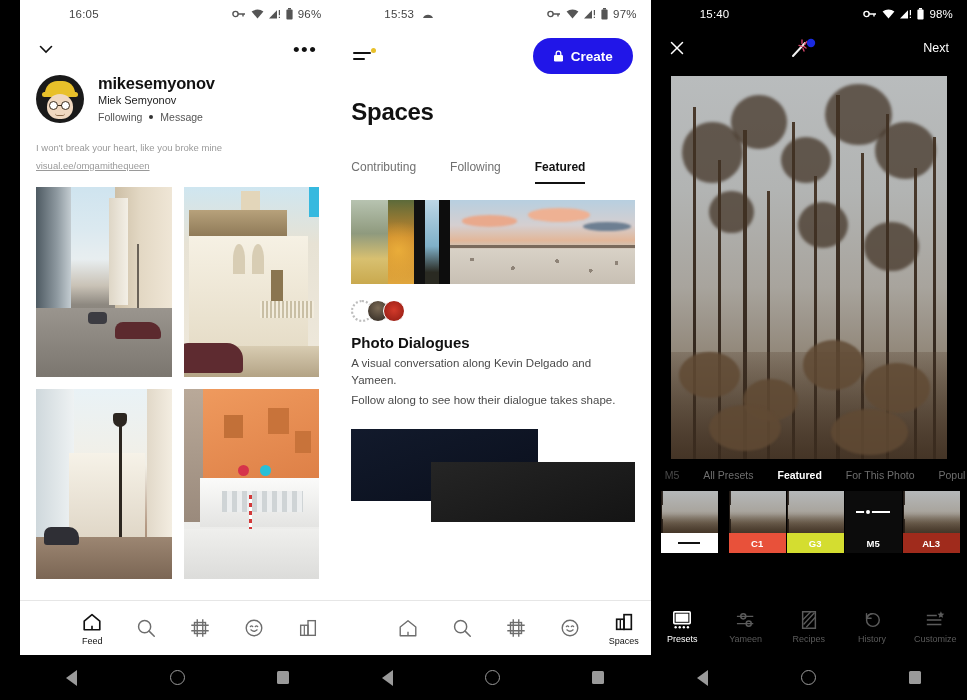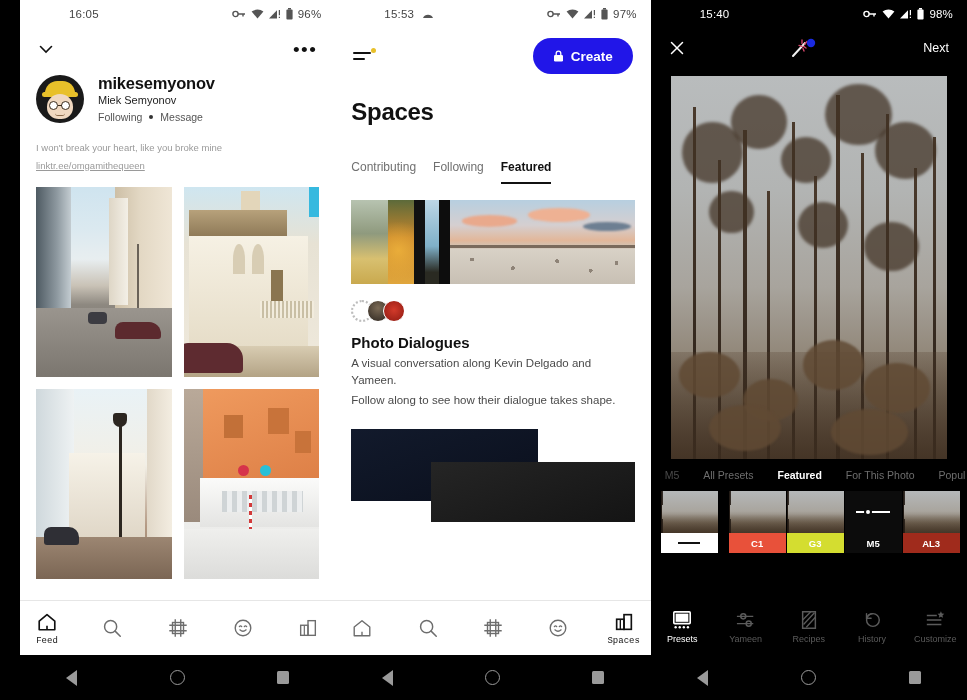--- a/index.html
+++ b/index.html
@@ -142,21 +142,21 @@
      border-radius:50%;background:#28c0d8;}
   .ph-bldg2 .pole{position:absolute;left:48%;top:56%;width:3px;height:18%;
      background:repeating-linear-gradient(180deg,#d23a3a 0 4px,#fff 4px 8px);}
   .ph-bldg2 .ground{position:absolute;left:0;bottom:0;width:100%;height:26%;
      background:linear-gradient(180deg,#efefed,#dcdcda);}
 
   
   .botnav-light {
     position: absolute; left: 0; bottom: 45px; width: 100%; height: 55px;
     background: #fff; border-top: 1px solid #e6e6e6;
-    display: flex; align-items: center; justify-content: space-between; font-family: Liberation Mono, monospace;
+    display: flex; align-items: center; justify-content: flex-end;
   }
   .botnav-item { display: flex; flex-direction: column; align-items: center; gap: 3px; width: 54px; }
   .botnav-item .lbl { font-size: 9px; color: #111; }
   .nav-ico { width: 22px; height: 22px; }
 
   
   .p2-topbar { height: 56px; display: flex; align-items: center;
                justify-content: space-between; padding: 0 18px; }
   .hamburger { position: relative; width: 22px; height: 16px; }
   .hamburger i { position:absolute; left:0; height:2px; background:#111; display:block; border-radius:1px; }
@@ -166,21 +166,21 @@
              border-radius:50%; background:#e8c02a; }
   .create-btn {
     background: #2116e8; color: #fff; border: none; border-radius: 22px;
     height: 36px; padding: 0 20px; display: flex; align-items: center; gap: 7px;
     font-size: 13.5px; font-weight: bold; cursor: pointer;
   }
   .lock-ico { width: 11px; height: 12px; }
 
   .p2-title { font-size: 24px; font-weight: bold; color: #111; padding: 14px 16px 0 16px; letter-spacing:-.3px;}
 
-  .p2-tabs { display: flex; gap: 17px; padding: 34px 16px 0 16px; align-items: flex-start; }
+  .p2-tabs { display: flex; gap: 34px; padding: 34px 16px 0 16px; align-items: flex-start; }
   .p2-tab { font-size: 12px; color: #707070; position: relative; padding-bottom: 10px; cursor:pointer;}
   .p2-tab.active { color: #111; font-weight: bold; }
   .p2-tab.active::after {
     content:''; position:absolute; left:0; bottom:0; width:100%; height:2.5px; background:#111;
   }
 
   .p2-hero { margin: 16px 16px 0 16px; height: 84px; display: flex; overflow: hidden; }
   .hero-a { width: 13%; background: linear-gradient(180deg,#b7c3b0,#8f9a7e 40%,#d8c070 70%,#c9a94e); }
   .hero-b { width: 9%; background: linear-gradient(180deg,#5c6a3a,#c8862c 45%,#e0a63c); position:relative;}
   .hero-b::after{content:'';position:absolute;inset:0;
@@ -330,21 +330,21 @@
         <div class="p1-actions">
           <span>Following</span>
           <span class="p1-dot"></span>
           <span>Message</span>
         </div>
       </div>
     </div>
 
     <div class="p1-bio">
       <div class="p1-bio-line">I won't break your heart, like you broke mine</div>
-      <a class="p1-bio-link" href="#">linktr.ee/omgamithequeen</a>
+      <a class="p1-bio-link" href="#">visual.ee/omgamithequeen</a>
     </div>
 
     <div class="p1-grid">
       <div class="p1-cell ph-street1">
         <i class="bl"></i>
           <i class="br"></i>
           <i class="br2"></i>
           <i class="road"></i>
           <i class="lamp"></i>
           <i class="car2"></i>

